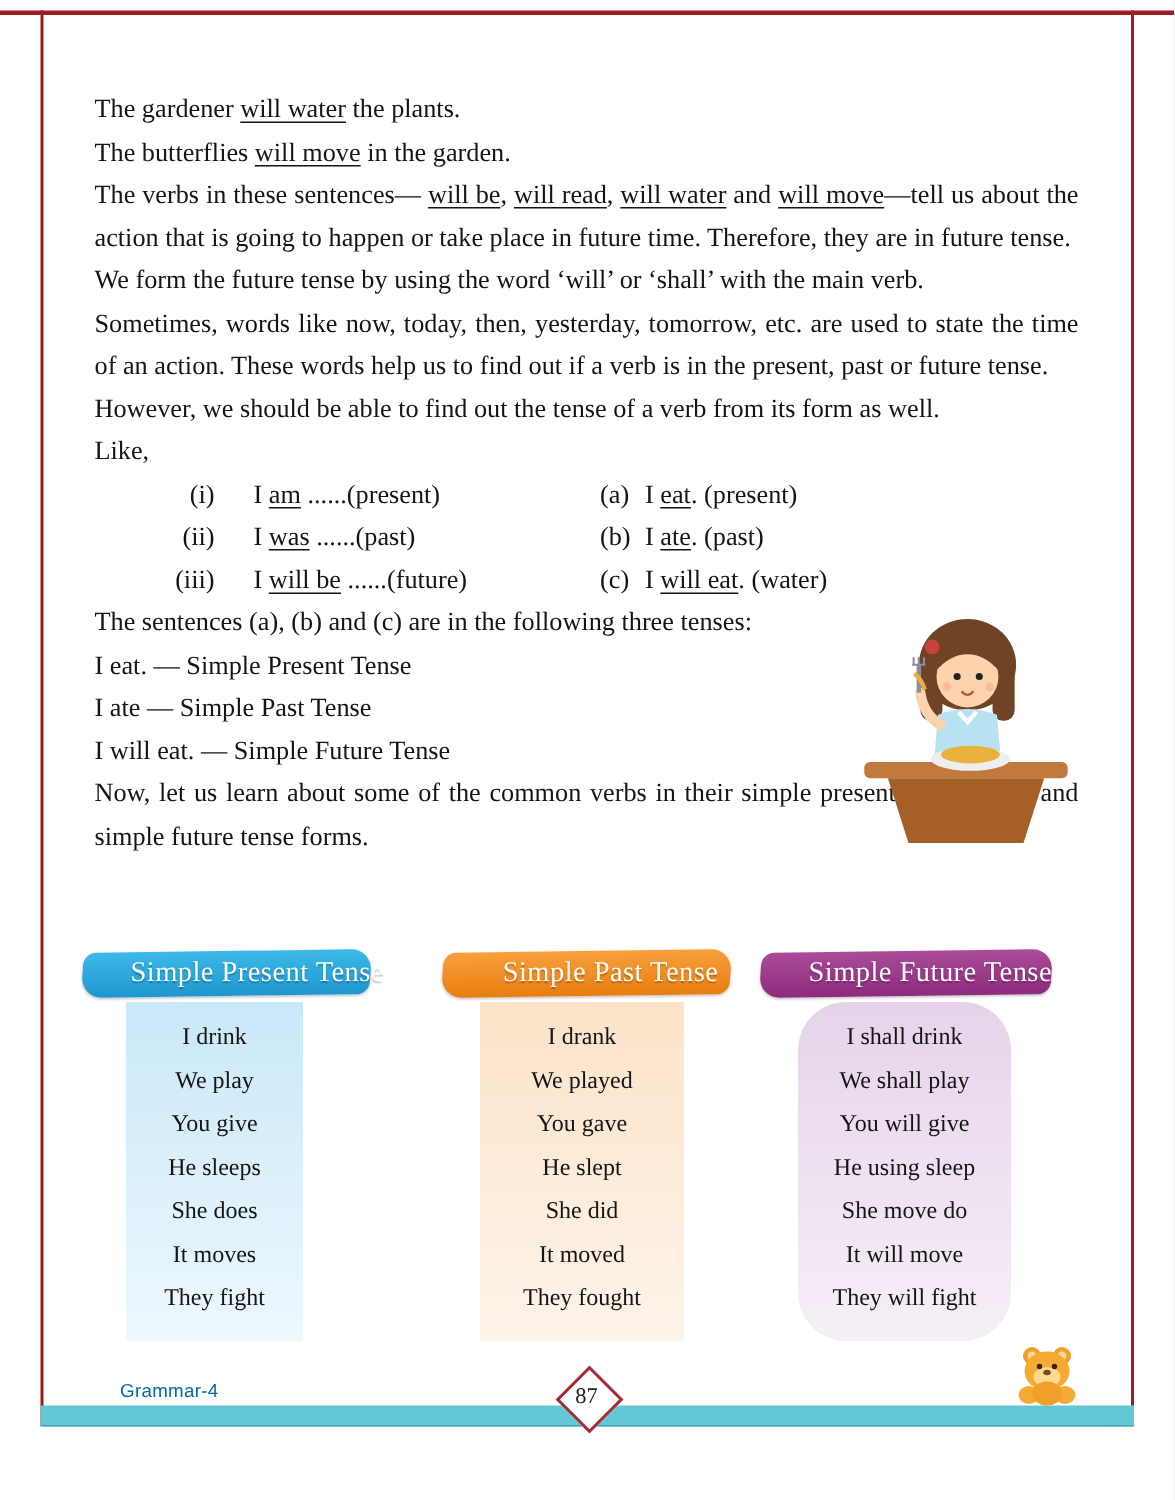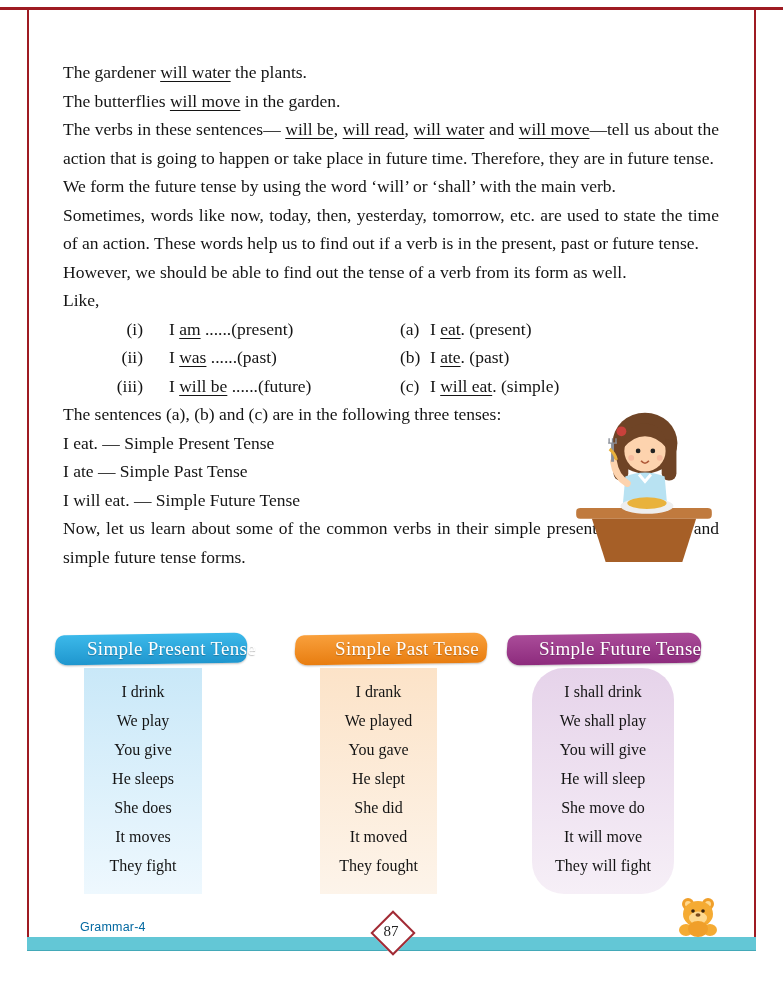--- a/index.html
+++ b/index.html
@@ -53,21 +53,21 @@
   #ribbon-past::before    { background:linear-gradient(180deg,#f9a03c 0%,#e87d10 100%); }
   #ribbon-future  { left:507px; width:194px; }
   #ribbon-future::before  { background:linear-gradient(180deg,#aa4c99 0%,#8d2b7d 100%); }
 
   
   .tcol {
     position:absolute; top:668px; height:226px; box-sizing:border-box;
     text-align:center; font-size:16px; line-height:29px; padding-top:9px;
   }
   #tcol-present { left:84px;  width:118px; background:linear-gradient(180deg,#c9e8f8 0%,#eef8fe 100%); }
-  #tcol-past    { left:320px; width:117px; background:linear-gradient(180deg,#fce3c8 0%,#fdf4ea 100%); }
+  #tcol-past    { left:320px; width:136px; background:linear-gradient(180deg,#fce3c8 0%,#fdf4ea 100%); }
   #tcol-future  { left:532px; width:142px; background:linear-gradient(180deg,#e6d3ea 0%,#f6eff7 100%);border-radius:32px; }
   .tcol-row { white-space:nowrap; }
 
   
   .footer-bar {
     position:absolute; left:27px; top:937px; width:729px; height:13px;
     background:#63c7d6; border-bottom:1px solid #43a9b8;
   }
   .footer-book {
     position:absolute; left:80px; top:920px; font-size:12.5px; color:#0369a1;
@@ -118,21 +118,21 @@
       <div class="ex-row">
         <span class="ex-left-num">(ii)</span>
         <span class="ex-left-sent"><span>I </span><span class="u">was</span><span> ......(past)</span></span>
         <span class="ex-right-num">(b)</span>
         <span class="ex-right-sent"><span>I </span><span class="u">ate</span><span>. (past)</span></span>
       </div>
       <div class="ex-row">
         <span class="ex-left-num">(iii)</span>
         <span class="ex-left-sent"><span>I </span><span class="u">will be</span><span> ......(future)</span></span>
         <span class="ex-right-num">(c)</span>
-        <span class="ex-right-sent"><span>I </span><span class="u">will eat</span><span>. (simple)</span></span>
+        <span class="ex-right-sent"><span>I </span><span class="u">will eat</span><span>. (water)</span></span>
       </div>
     </div>
 
     <p class="one-line">The sentences (a), (b) and (c) are in the following three tenses:</p>
 
     <p class="indent-tense">I eat. — Simple Present Tense</p>
     <p class="indent-tense">I ate — Simple Past Tense</p>
     <p class="indent-tense">I will eat. — Simple Future Tense</p>
 
     <p class="para">Now, let us learn about some of the common verbs in their simple present, simple past and simple future tense forms.</p>
@@ -198,21 +198,21 @@
     <div class="tcol-row">You gave</div>
     <div class="tcol-row">He slept</div>
     <div class="tcol-row">She did</div>
     <div class="tcol-row">It moved</div>
     <div class="tcol-row">They fought</div>
   </div>
   <div class="tcol" id="tcol-future">
     <div class="tcol-row">I shall drink</div>
     <div class="tcol-row">We shall play</div>
     <div class="tcol-row">You will give</div>
-    <div class="tcol-row">He will sleep</div>
+    <div class="tcol-row">He using sleep</div>
     <div class="tcol-row">She move do</div>
     <div class="tcol-row">It will move</div>
     <div class="tcol-row">They will fight</div>
   </div>
 
   <div class="footer-bar"></div>
   <div class="footer-book">Grammar-4</div>
   <div class="page-diamond">
     <div class="diamond-shape"></div>
     <div class="diamond-num">87</div>

